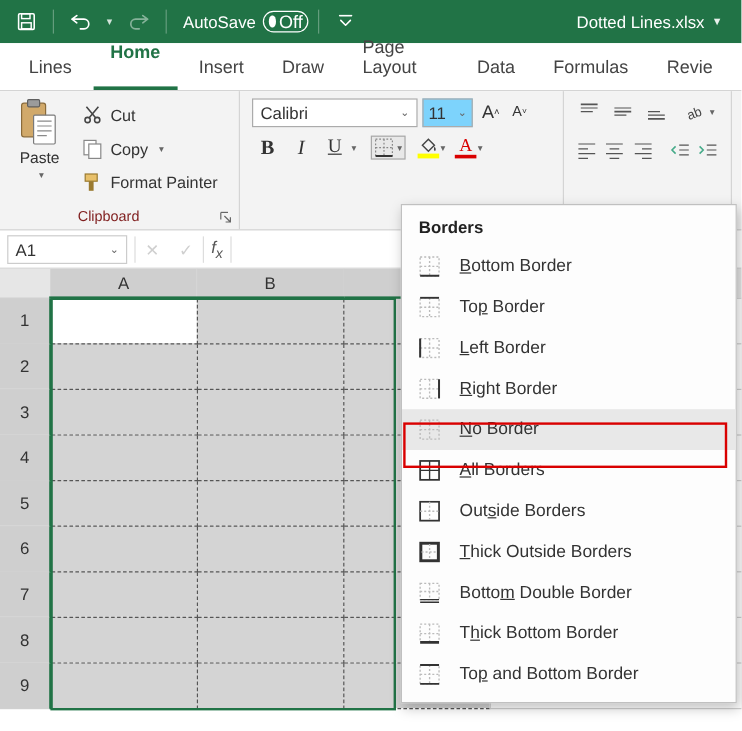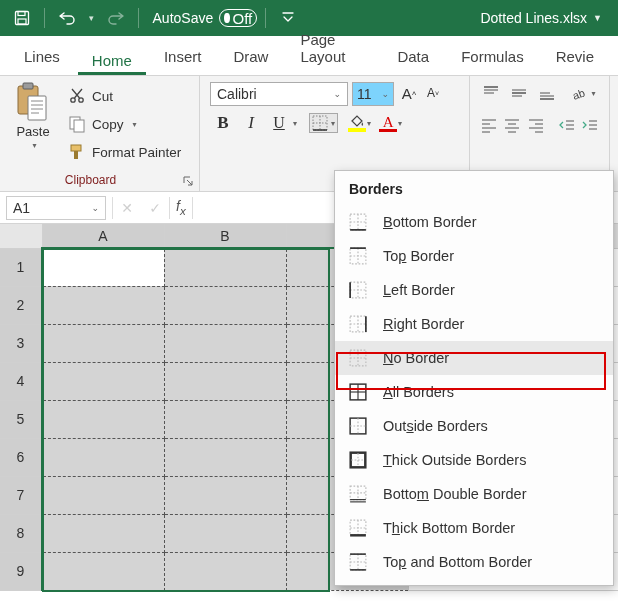--- a/index.html
+++ b/index.html
@@ -12,21 +12,21 @@
   .qa-sep { width:1px; height:20px; background: rgba(255,255,255,.3); }
   .autosave { display:flex; align-items:center; gap:6px; font-size:14px; margin-left:6px; }
   .autosave-toggle { width:38px; height:18px; border:1.5px solid #fff; border-radius:10px; display:flex; align-items:center; padding:0 4px; gap:3px; font-size:15px; justify-content:flex-start; }
   .autosave-toggle .dot { width:10px;height:10px;background:#fff;border-radius:50%; }
   .title-file { margin-left:auto; margin-right:8px; font-size:14px; display:flex; align-items:center; gap:2px;}
   .title-file .tri { font-size:9px; margin-left:4px; opacity:.9;}
 
   
   .tabstrip { height:40px; background:#fff; border-bottom:1px solid #d4d4d4; display:flex; align-items:flex-end; padding:0 10px; gap:4px;}
   .tab { padding:8px 14px 10px; font-size:15px; color:#444; }
-  .tab.active { color:#217346; border-bottom:3px solid #217346; padding-bottom:3px; font-weight:400;}
+  .tab.active { color:#217346; border-bottom:3px solid #217346; padding-bottom:20px; font-weight:700;}
   
   
   .ribbon { height:116px; background:#f3f3f3; border-bottom:1px solid #d4d4d4; display:flex; position:relative;}
   .rgroup { border-right:1px solid #d4d4d4; padding:4px 8px 2px; display:flex; flex-direction:column; gap:2px; position:relative;}
   .rgroup .glabel { font-size:12px; color:#7f1d1d; text-align:center; margin-top:auto; padding-bottom:2px;}
   .rgroup .launcher { position:absolute; right:4px; bottom:3px; width:14px;height:14px; font-size:12px; color:#666; display:flex;align-items:center;justify-content:center;}
   
   .clipboard-group { width:200px; display:flex; flex-direction:row; padding-top:6px;}
   .paste-col { display:flex; flex-direction:column; align-items:center; width:50px; gap:2px;}
   .paste-col .plabel { font-size:13px; }

